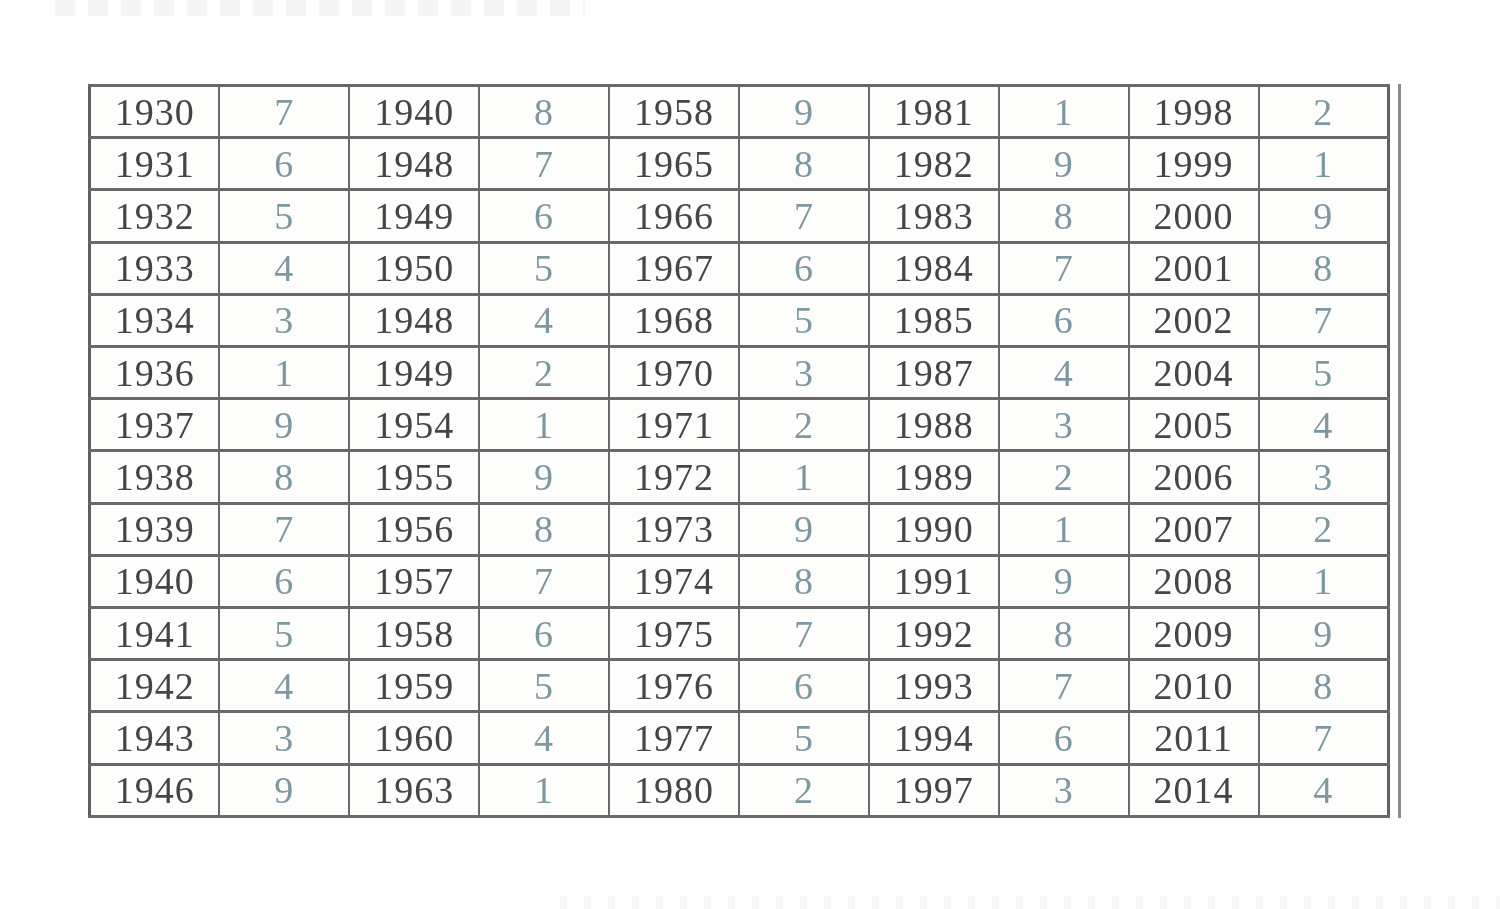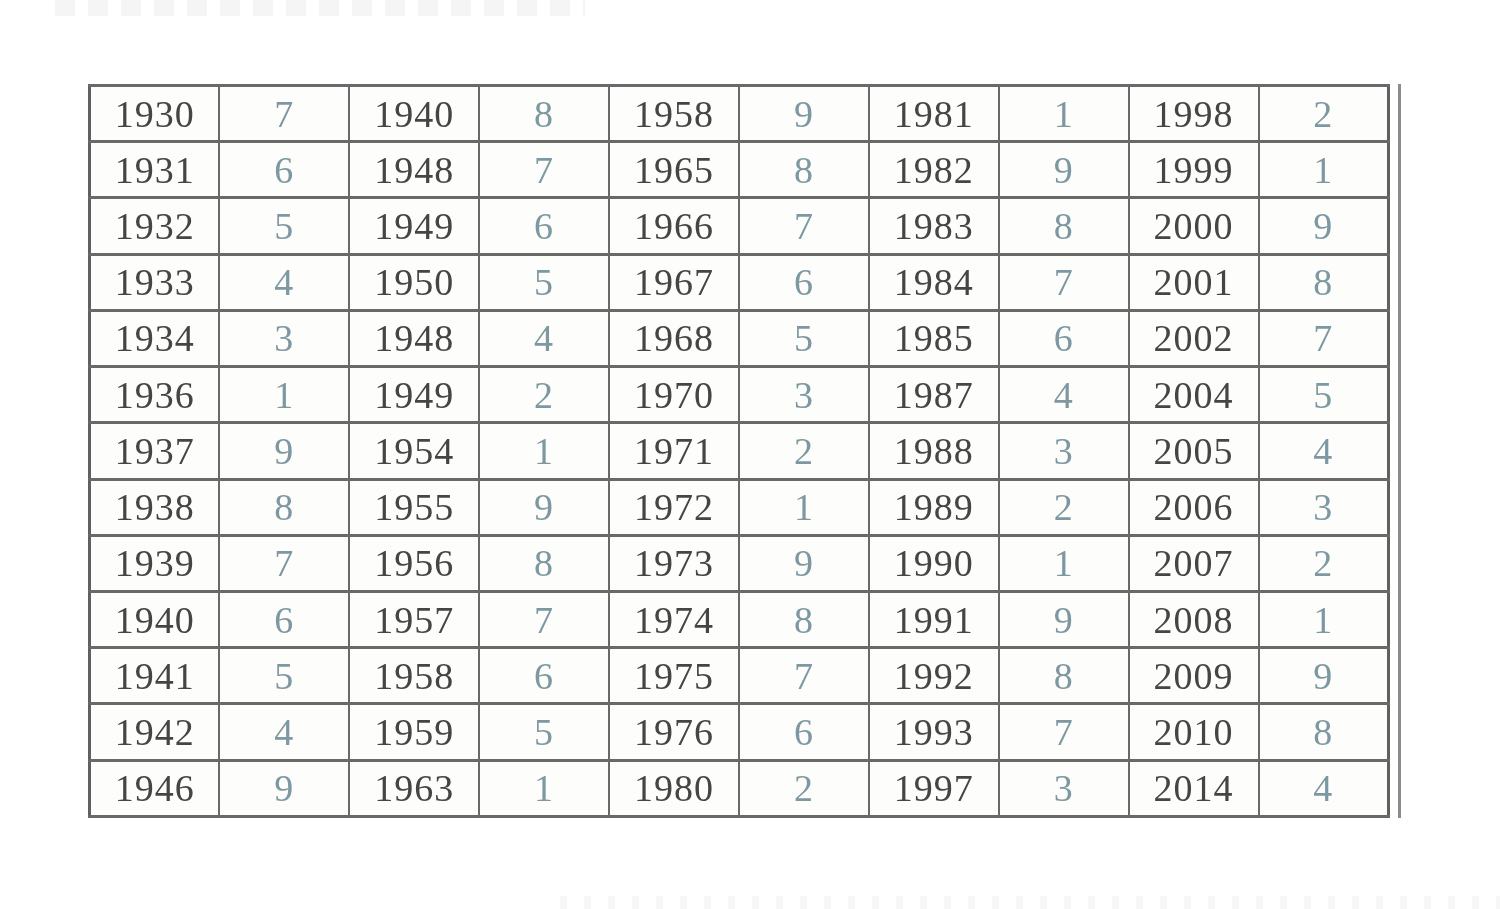--- a/index.html
+++ b/index.html
@@ -201,20 +201,32 @@
             <td class="year-cell">1959</td>
             <td class="value-cell">5</td>
             <td class="year-cell">1976</td>
             <td class="value-cell">6</td>
             <td class="year-cell">1993</td>
             <td class="value-cell">7</td>
             <td class="year-cell">2010</td>
             <td class="value-cell">8</td>
           </tr>
           <tr>
+            <td class="year-cell">1943</td>
+            <td class="value-cell">3</td>
+            <td class="year-cell">1960</td>
+            <td class="value-cell">4</td>
+            <td class="year-cell">1977</td>
+            <td class="value-cell">5</td>
+            <td class="year-cell">1994</td>
+            <td class="value-cell">6</td>
+            <td class="year-cell">2011</td>
+            <td class="value-cell">7</td>
+          </tr>
+          <tr>
             <td class="year-cell">1946</td>
             <td class="value-cell">9</td>
             <td class="year-cell">1963</td>
             <td class="value-cell">1</td>
             <td class="year-cell">1980</td>
             <td class="value-cell">2</td>
             <td class="year-cell">1997</td>
             <td class="value-cell">3</td>
             <td class="year-cell">2014</td>
             <td class="value-cell">4</td>

